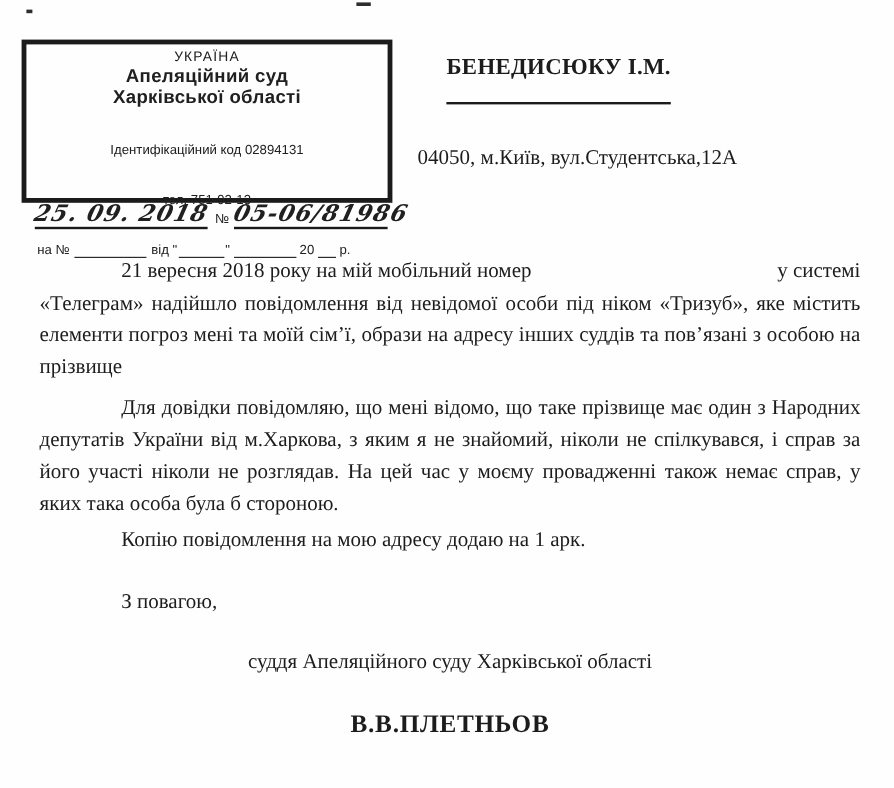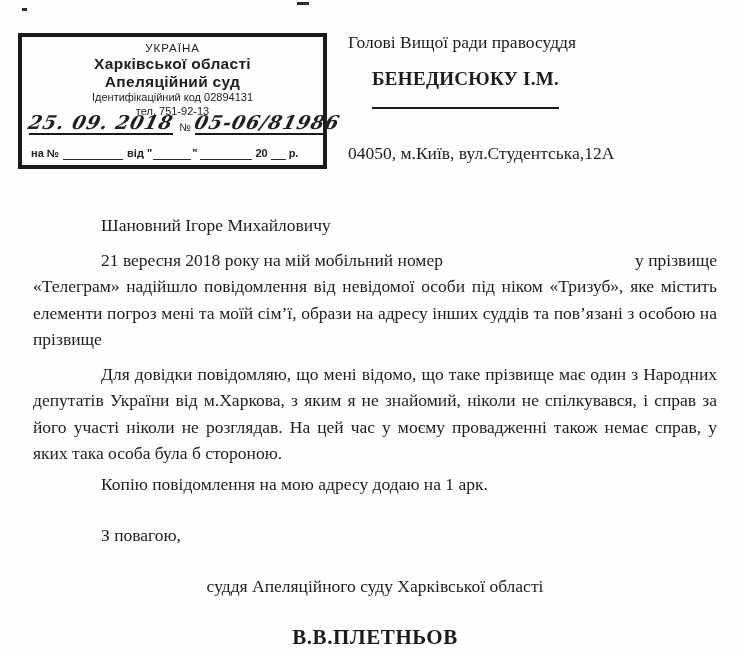--- a/index.html
+++ b/index.html
@@ -20,45 +20,44 @@
     width:309px; height:136px;
     border:4px solid #1b1b1b;
     box-sizing:border-box;
     text-align:center;
     font-family:"Liberation Sans", sans-serif;
     color:#202020;
     padding-top:4px;
   }
   .s-country { font-size:11.5px; letter-spacing:1px; line-height:14px; }
   .s-org     { font-size:15.5px; font-weight:bold; line-height:18px; letter-spacing:0.3px; }
-  .s-small   { font-size:11px; line-height:13.5px; white-space:nowrap; }
+  .s-small   { font-size:11px; line-height:13.5px; white-space:nowrap;margin-top:28px; }
   .hand-row {
     position:relative; z-index:2;
     display:flex; align-items:flex-end;
     padding:0 7px; margin-top:-15px; height:32px;
     text-align:left;
   }
   .u { display:inline-block; border-bottom:2px solid #1a1a1a; text-align:center; }
   .u-date { width:148px; }
   .u-num  { width:128px; }
   .no-sign { font-size:11px; padding:0 4px 2px 6px; }
   .hand {
     font-family:"DejaVu Serif", serif;
     font-style:italic; font-weight:bold;
     font-size:19px; line-height:22px;
     display:inline-block;
     transform:skewX(-14deg);
     white-space:nowrap; letter-spacing:1px;
   }
   .ref-row {
-    display:flex; align-items:center;
+    display:flex; align-items:flex-start;
     font-size:11px; line-height:13px;
     padding:0 9px; margin-top:12px;
     white-space:nowrap;
-    font-weight:bold;
   }
   .blank { border-bottom:1.5px solid #2a2a2a; height:11px; display:inline-block; }
   .b1 { width:60px; margin:0 4px; }
   .b2 { width:38px; margin:0 1px; }
   .b3 { width:52px; margin:0 3px; }
   .b4 { width:15px; margin:0 3px; }
 
   
   .recipient { position:absolute; left:348px; top:31px; text-align:left; }
   .r-role { font-size:17.5px; line-height:22px; }
@@ -95,22 +94,22 @@
 </head>
 <body>
 
 <div class="page">
 
   <span class="artifact a1"></span>
   <span class="artifact a2"></span>
 
   <div class="stamp">
     <div class="s-country">УКРАЇНА</div>
+    <div class="s-org">Апеляційний суд</div>
     <div class="s-org">Харківської області</div>
-    <div class="s-org">Апеляційний суд</div>
     <div class="s-small">Ідентифікаційний код 02894131</div>
     <div class="s-small">тел. 751-92-13</div>
 
     <div class="hand-row">
       <span class="u u-date"><span class="hand">25. 09. 2018</span></span>
       <span class="no-sign">№</span>
       <span class="u u-num"><span class="hand">05-06/81986</span></span>
     </div>
 
     <div class="ref-row">
@@ -120,32 +119,30 @@
       <span class="blank b2"></span>
       <span>"</span>
       <span class="blank b3"></span>
       <span>20</span>
       <span class="blank b4"></span>
       <span>р.</span>
     </div>
   </div>
 
   <div class="recipient">
-    <div class="r-role">Голові Вищої ради правосуддя</div>
     <div class="r-name-wrap"><span class="r-name">БЕНЕДИСЮКУ І.М.</span></div>
     <div class="r-addr">04050, м.Київ, вул.Студентська,12А</div>
   </div>
 
   <div class="letter">
-    <p class="salutation">Шановний Ігоре Михайловичу</p>
 
     <p class="p1-line1">
       <span class="lead">21 вересня 2018 року на мій мобільний номер</span>
       <span class="redacted-gap"></span>
-      <span>у прізвище</span>
+      <span>у системі</span>
     </p>
     <p class="p1-rest">«Телеграм» надійшло повідомлення від невідомої особи під ніком «Тризуб», яке містить елементи погроз мені та моїй сім’ї, образи на адресу інших суддів та пов’язані з особою на прізвище</p>
 
     <p class="para2">Для довідки повідомляю, що мені відомо, що таке прізвище має один з Народних депутатів України від м.Харкова, з яким я не знайомий, ніколи не спілкувався, і справ за його участі ніколи не розглядав. На цей час у моєму провадженні також немає справ, у яких така особа була б стороною.</p>
 
     <p class="para3">Копію повідомлення на мою адресу додаю на 1 арк.</p>
 
     <p class="closing">З повагою,</p>
 
     <p class="sig-title">суддя Апеляційного суду Харківської області</p>

